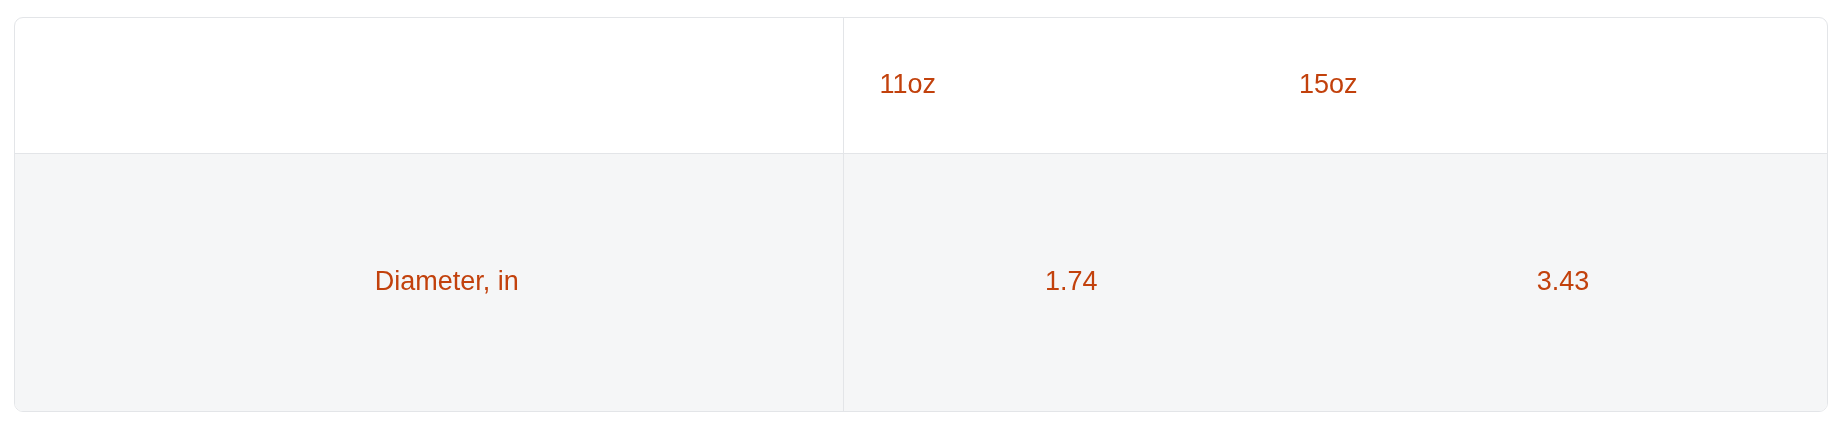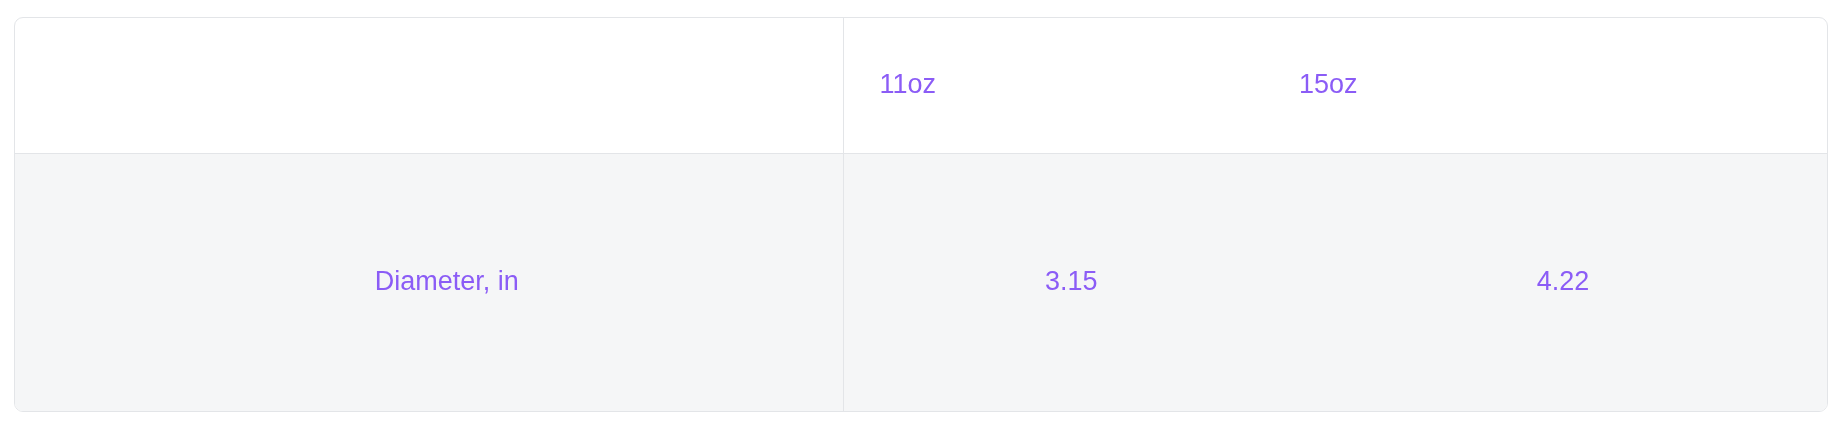--- a/index.html
+++ b/index.html
@@ -46,21 +46,21 @@
 
   table.spec-table col.col-label   { width: 828px; }
   table.spec-table col.col-first   { width: 420px; }
   table.spec-table col.col-second  { width: 564px; }
 
   table.spec-table th,
   table.spec-table td {
     text-align: left;
     vertical-align: middle;
     font-weight: normal;
-    color: #8b5cf6;
+    color: #c2410c;
     font-size: 27px;
     line-height: 1.25;
     padding: 0 0 0 36px;
     box-sizing: border-box;
     background: transparent;
   }
 
   
   table.spec-table th.cell-label,
   table.spec-table td.cell-label {
@@ -114,20 +114,20 @@
           <th class="cell-label"></th>
           <th class="cell-value">11oz</th>
           <th class="cell-value">15oz</th>
         </tr>
       </thead>
 
       <tbody>
 
         <tr class="body-row row-striped row-tall">
           <td class="cell-label">Diameter, in</td>
-          <td class="cell-value">3.15</td>
-          <td class="cell-value">4.22</td>
+          <td class="cell-value">1.74</td>
+          <td class="cell-value">3.43</td>
         </tr>
       </tbody>
     </table>
   </div>
 
 </div>
 
 </body></html>

